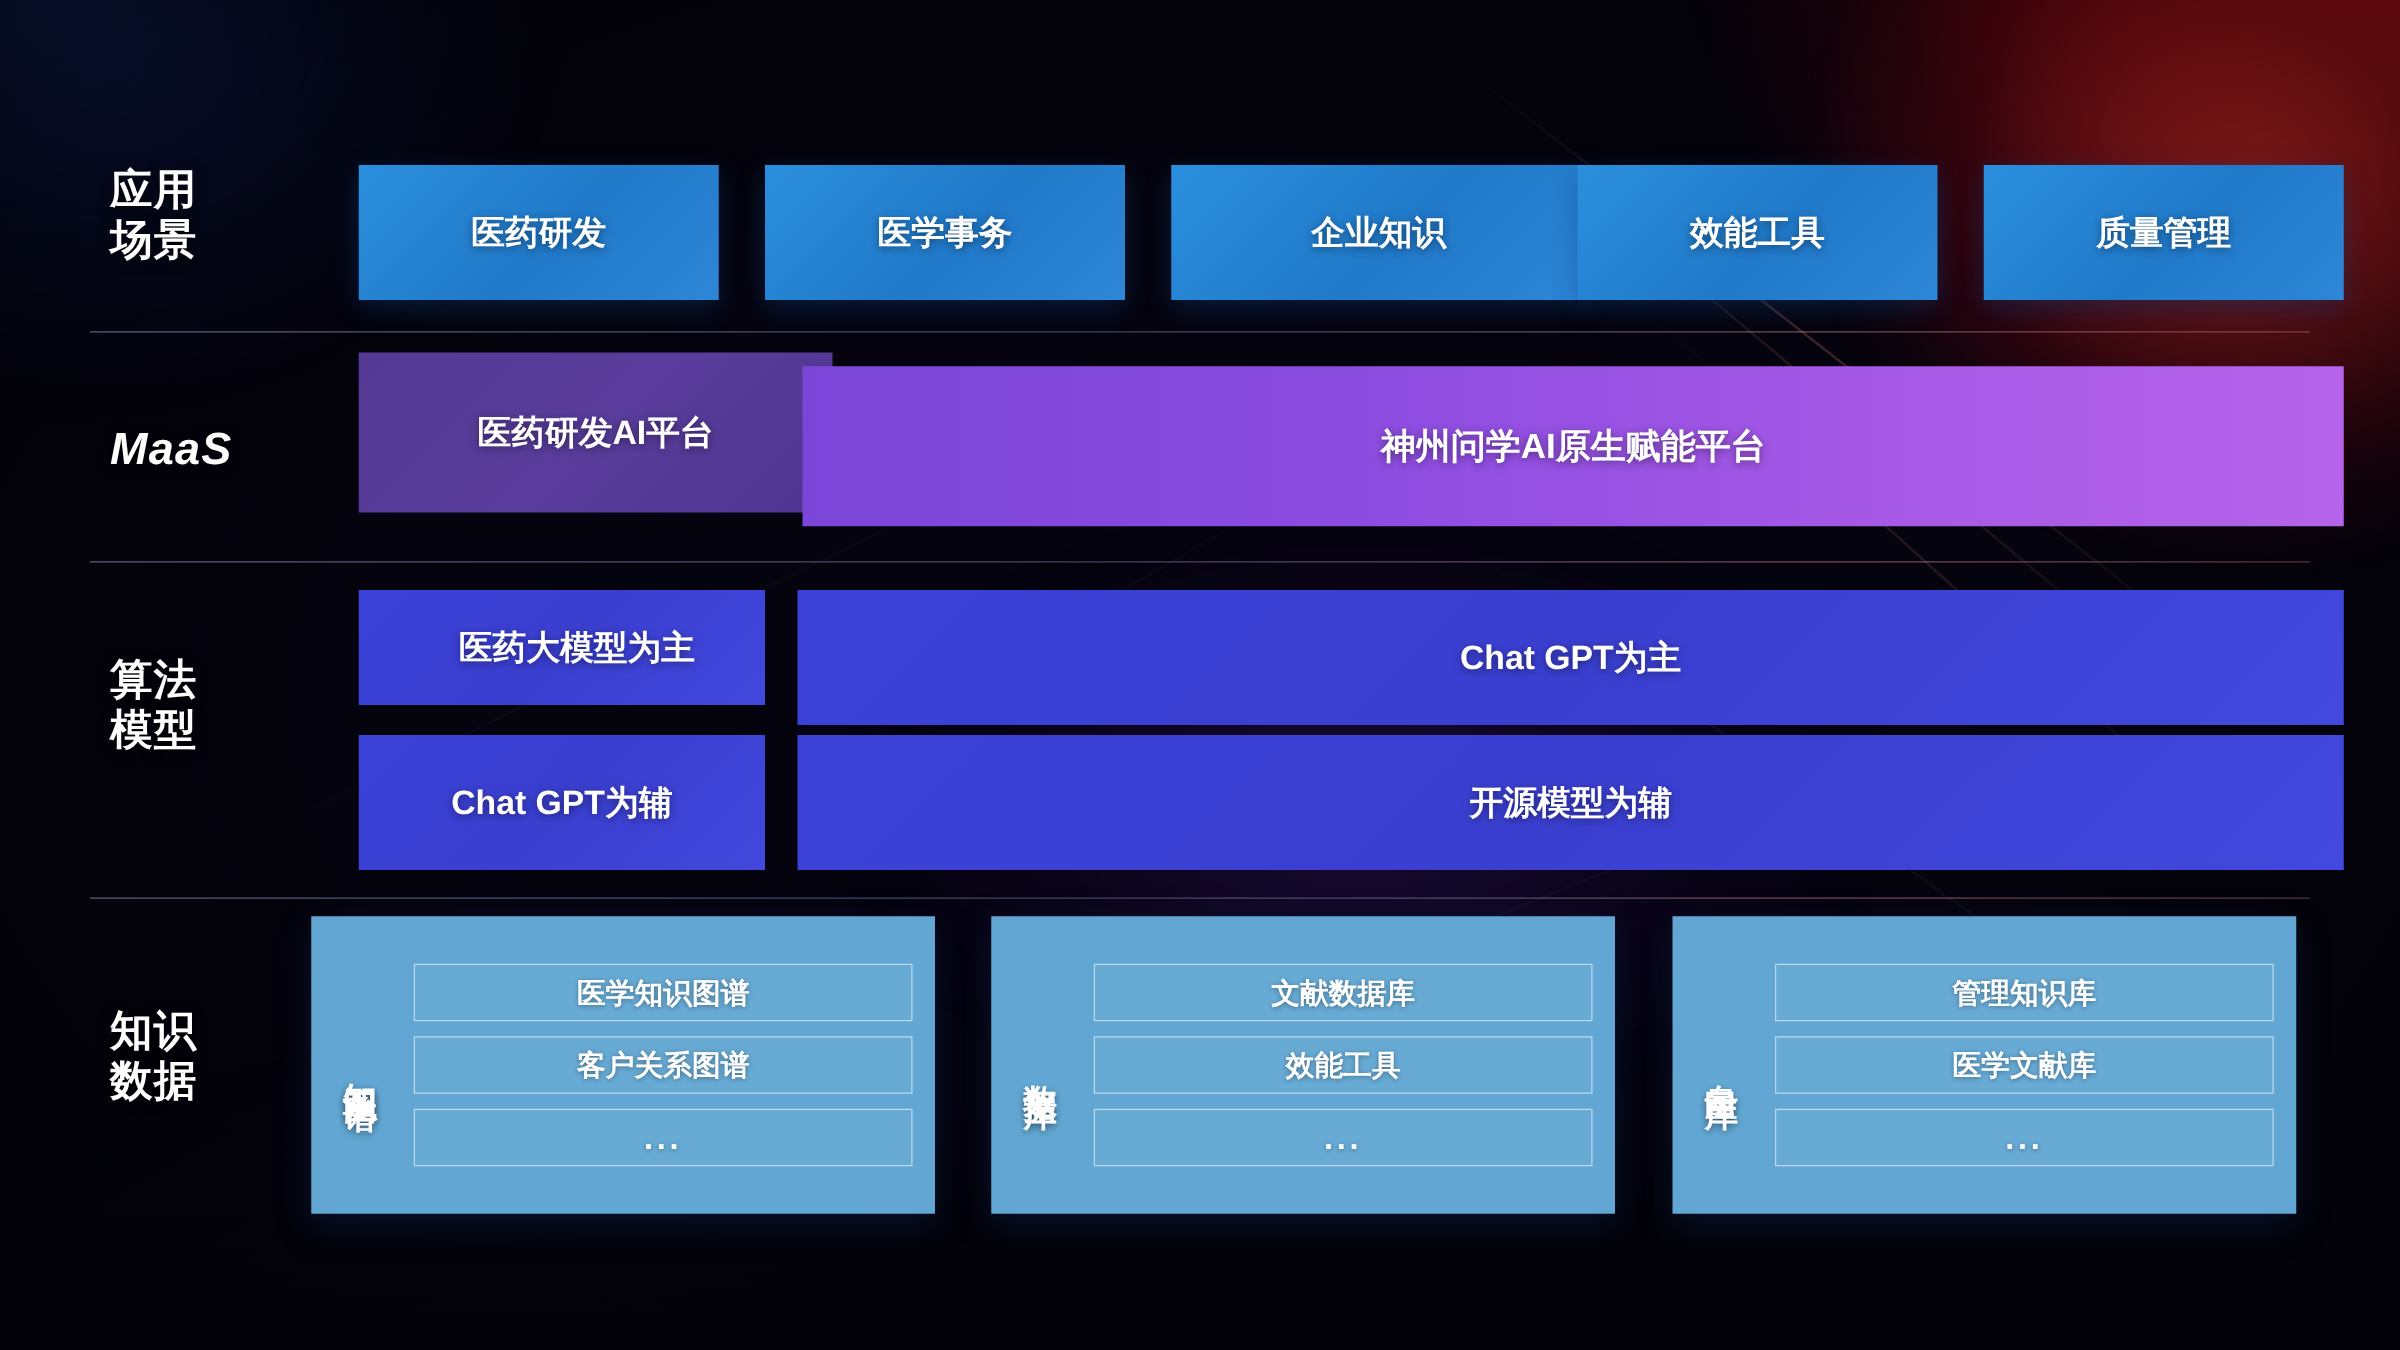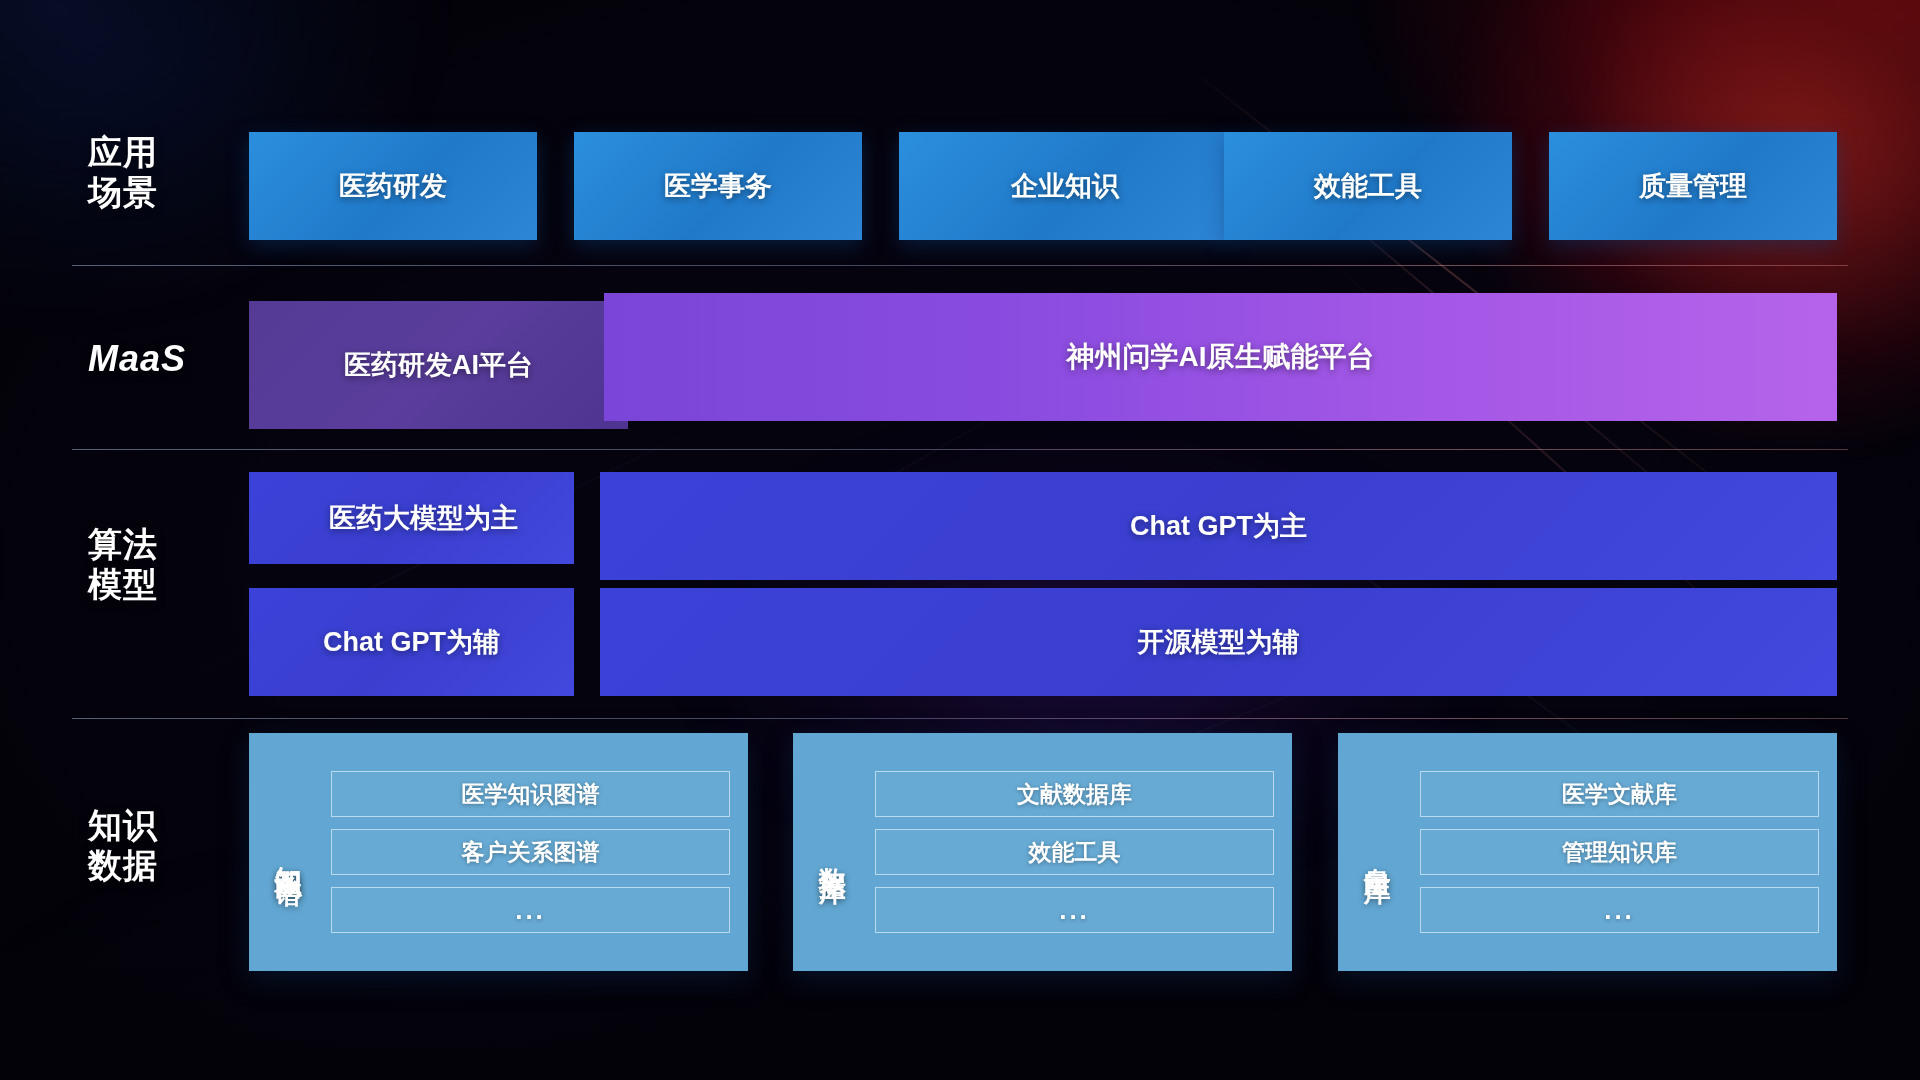--- a/index.html
+++ b/index.html
@@ -63,20 +63,21 @@
   .rowlabel .ln { display:block; }
   .divider {
     position:absolute; left:72px; right:72px; height:1px;
     background:linear-gradient(90deg, rgba(160,170,210,0.55) 0%, rgba(150,160,205,0.42) 45%, rgba(230,160,170,0.48) 78%, rgba(255,180,180,0.30) 100%);
   }
 
   .cell {
     position:absolute; display:flex; align-items:center; justify-content:center;
     color:#fff; font-weight:700; text-align:center;
     text-shadow:0 2px 7px rgba(0,0,0,.45);
+    margin-left:38px;
   }
   .app-cell {
     background:linear-gradient(135deg,#2b8fdd 0%, #2079c9 55%, #2e86d6 100%);
     box-shadow:0 6px 20px rgba(10,60,120,.45);
     font-size:27px;
   }
   .maas-left {
     background:linear-gradient(135deg,#553a95 0%, #5a3d9c 50%, #4e3490 100%);
     font-size:27px;
   }
@@ -145,21 +146,21 @@
   <div class="cell app-cell" style="left:899px;  top:132px; width:332px; height:108px;">企业知识</div>
   <div class="cell app-cell" style="left:1224px; top:132px; width:288px; height:108px;">效能工具</div>
   <div class="cell app-cell" style="left:1549px; top:132px; width:288px; height:108px;">质量管理</div>
 
   <div class="divider" style="top:265px;"></div>
 
   <div class="rowlabel" style="top:338px; font-size:36px;font-style:italic;">
     <span class="ln">MaaS</span>
   </div>
 
-  <div class="cell maas-left" style="left:249px; top:301px; width:379px; height:128px;">医药研发AI平台</div>
+  <div class="cell maas-left" style="left:249px; top:282px; width:379px; height:128px;">医药研发AI平台</div>
   <div class="cell maas-right" style="left:604px; top:293px; width:1233px; height:128px;">神州问学AI原生赋能平台</div>
 
   <div class="divider" style="top:449px;"></div>
 
   <div class="rowlabel" style="top:524px; font-size:34px;">
     <span class="ln">算法</span>
     <span class="ln">模型</span>
   </div>
 
   <div class="cell algo-cell" style="left:249px; top:472px; width:325px; height:92px;padding-left:24px;">医药大模型为主</div>
@@ -189,19 +190,19 @@
     <div class="kd-items">
       <div class="kd-item">文献数据库</div>
       <div class="kd-item">效能工具</div>
       <div class="kd-item dots">...</div>
     </div>
   </div>
 
   <div class="kd-panel" style="left:1338px; top:733px; width:499px; height:238px;">
     <div class="kd-vert">向量库</div>
     <div class="kd-items">
+      <div class="kd-item">管理知识库</div>
       <div class="kd-item">医学文献库</div>
-      <div class="kd-item">管理知识库</div>
       <div class="kd-item dots">...</div>
     </div>
   </div>
 
 </div>
 
 </body></html>

